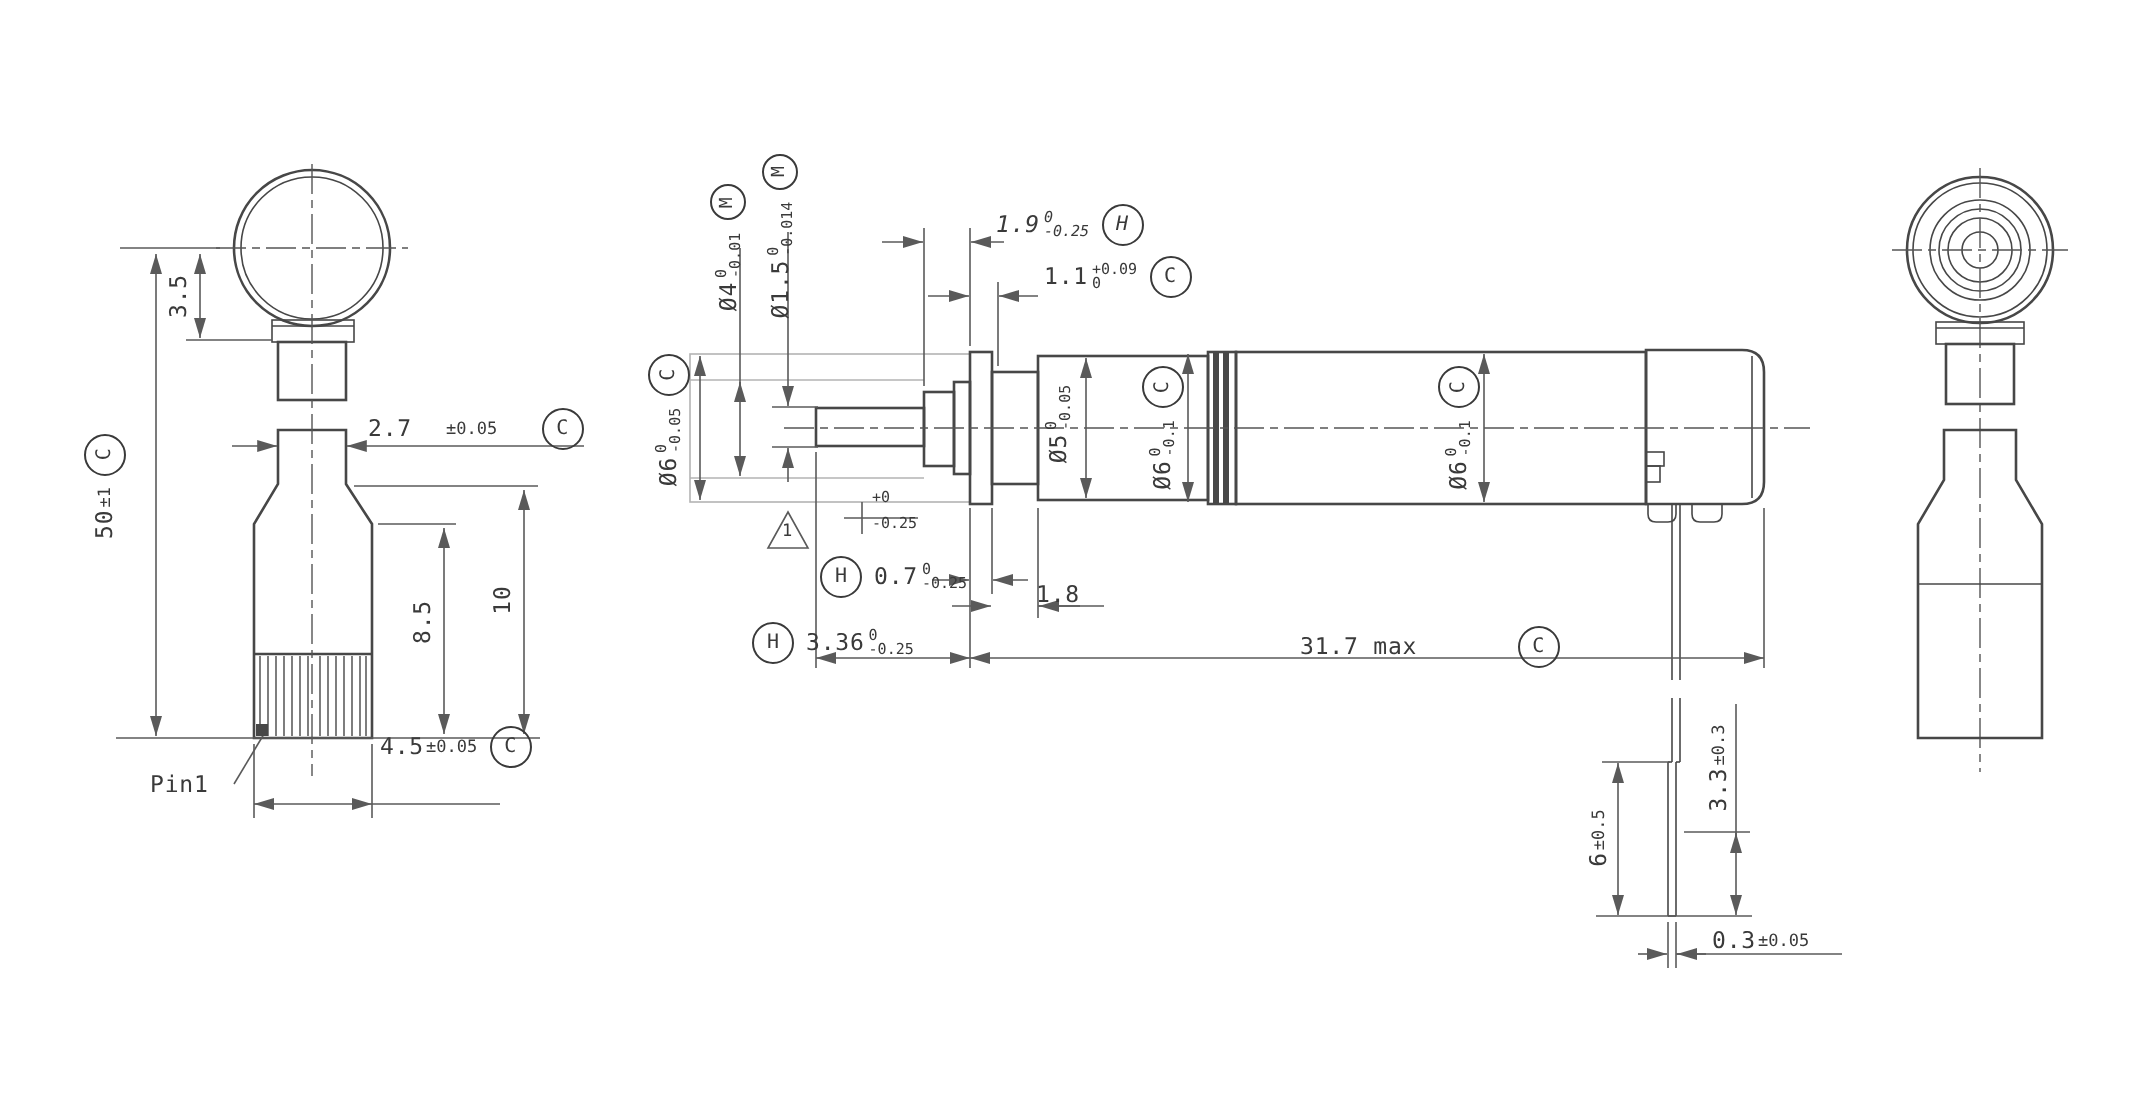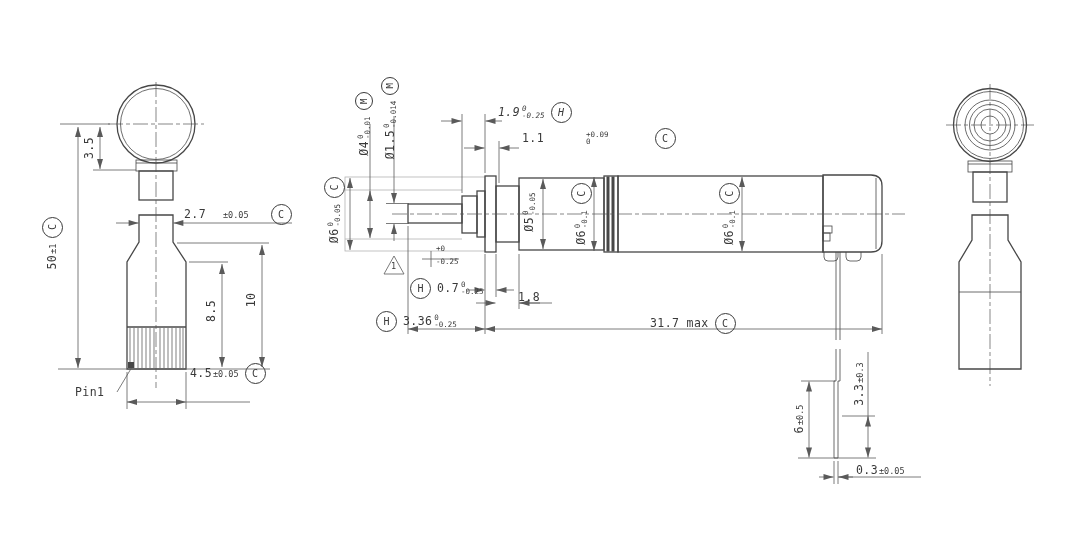--- a/index.html
+++ b/index.html
@@ -269,21 +269,21 @@
 </div>
 
 <div class="lbl" style="left:498px;top:103px;font-style:italic;">
   <span>1.9</span>
   <span class="tol">
         <span>0</span>
         <span>-0.25</span>
       </span>
   <span class="datum">H</span>
 </div>
-<div class="lbl" style="left:522px;top:129px;gap:40px;">
+<div class="lbl" style="left:522px;top:129px;">
   <span>1.1</span>
   <span class="tol">
         <span>+0.09</span>
         <span>0</span>
       </span>
   <span class="datum">C</span>
 </div>
 <div class="lbl" style="left:410px;top:279px;">
   <span class="datum dl">H</span>
   <span>0.7</span>
@@ -299,21 +299,21 @@
   <span>1.8</span>
 </div>
 <div class="lbl" style="left:376px;top:312px;">
   <span class="datum dl">H</span>
   <span>3.36</span>
   <span class="tol">
         <span>0</span>
         <span>-0.25</span>
       </span>
 </div>
-<div class="lbl" style="left:650px;top:314px;">
+<div class="lbl" style="left:650px;top:314px;gap:44px;">
   <span>31.7 max</span>
   <span class="datum">C</span>
 </div>
 <div class="lbl rot" style="left:837px;top:375px;width:44px;">
   <span>3.3</span>
       <span class="ts">±0.3</span>
 </div>
 <div class="lbl rot" style="left:784px;top:410px;width:30px;">
   <span>6</span>
       <span class="ts">±0.5</span>

